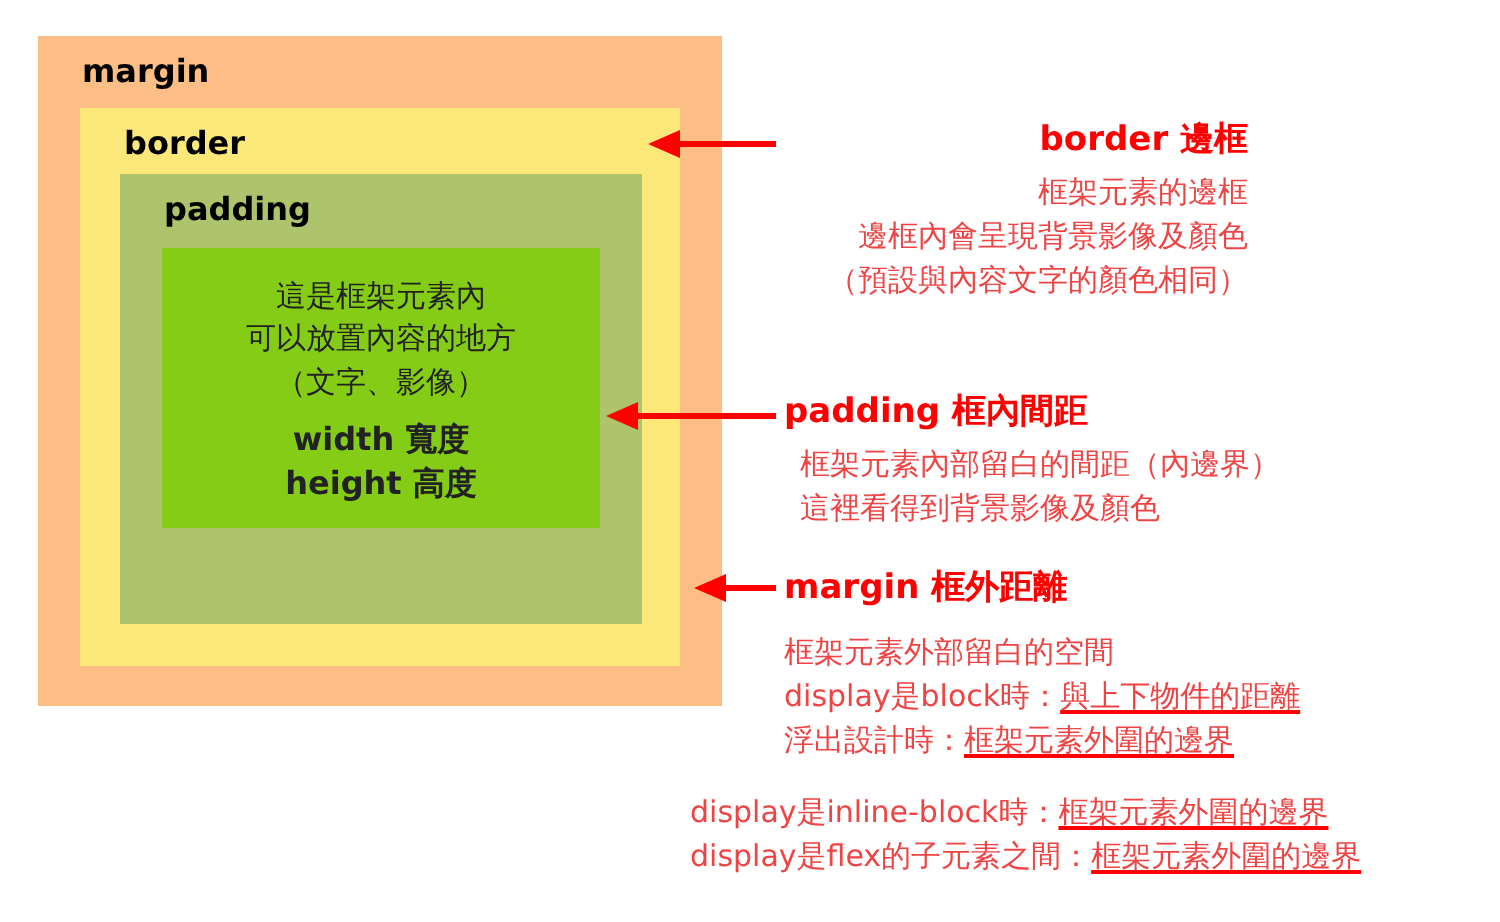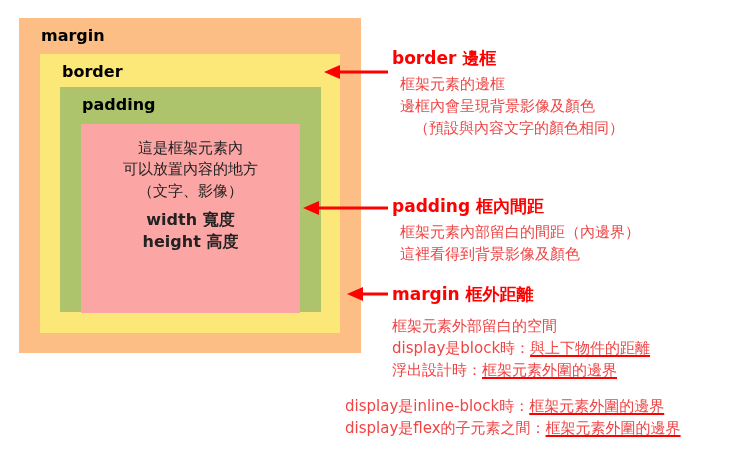--- a/index.html
+++ b/index.html
@@ -52,22 +52,22 @@
 
   #padding-box {
     left: 60px; top: 87px;
     width: 261px; height: 225px;
     background: #adc46d;
   }
   #padding-label { left: 82px; top: 95px; }
 
   #content-box {
     left: 81px; top: 124px;
-    width: 219px; height: 189px;
-    background: #fca5a5;
+    width: 219px; height: 140px;
+    background: #84cc16;
     display: flex;
     flex-direction: column;
     align-items: center;
     justify-content: flex-start;
     padding-top: 14px;
   }
   .content-line {
     font-size: 15px;
     color: #222222;
     line-height: 1.42;
@@ -107,21 +107,21 @@
   .annot-body div { white-space: nowrap; }
   .indent1 { padding-left: 14px; }
 
   .u-red {
     text-decoration: underline;
     text-decoration-color: #ff0000;
     text-underline-offset: 2px;
     text-decoration-thickness: 2px;
   }
 
-  #annot-border { left: 392px; top: 48px; }
+  #annot-border { left: 392px; top: 60px; text-align: right; }
   #annot-border .annot-body { margin-top: 6px; padding-left: 8px; }
 
   #annot-padding { left: 392px; top: 196px; }
   #annot-padding .annot-body { margin-top: 6px; padding-left: 8px; }
 
   #annot-margin-title { left: 392px; top: 284px; }
 
   #annot-margin-body { left: 392px; top: 316px; }
   #annot-margin-body2 { left: 345px; top: 396px; }
 </style>

